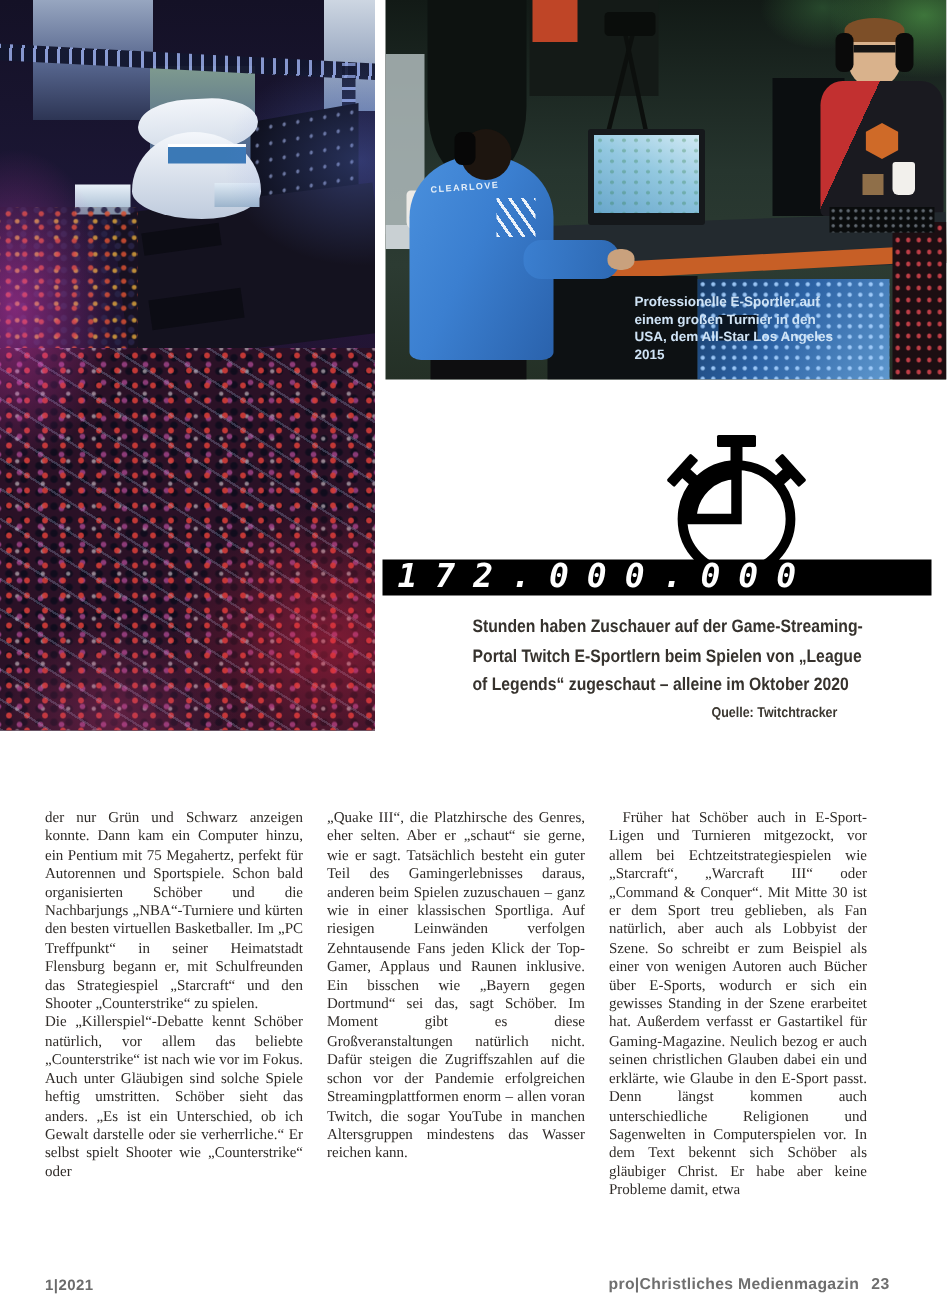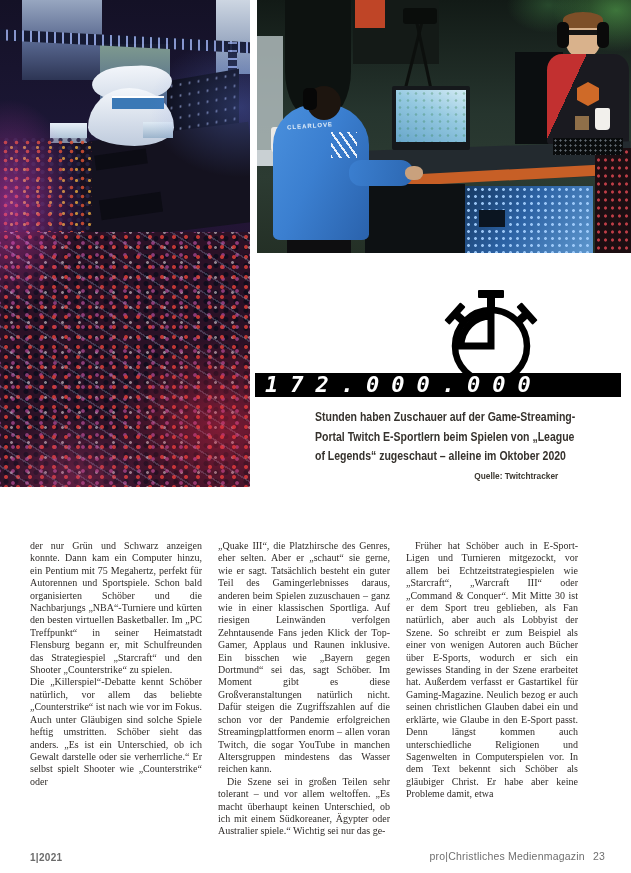--- a/index.html
+++ b/index.html
@@ -141,21 +141,21 @@
   .columns{left:30px;top:540px;width:548px;height:302px;display:flex;gap:16px;overflow:hidden;}
   .col{width:172px;box-sizing:border-box;}
   .body-text{font-family:"Liberation Serif",serif;font-size:10px;line-height:12.4px;
     text-align:justify;color:#2f2b28;margin:0;hyphens:auto;-webkit-hyphens:auto;}
   .indent{text-indent:9px;}
   .col-heading{font-family:"Liberation Sans",sans-serif;font-weight:700;font-size:13px;
     line-height:15.5px;color:#1d1b19;margin:13px 0 8px 0;}
 
   
   .footer-left{left:30px;top:852px;font-size:10px;font-weight:600;color:#6b6b6b;letter-spacing:.3px;}
-  .footer-right{right:26px;top:850px;font-size:10.5px;font-weight:400;color:#6f6f6f;letter-spacing:.2px;padding-left:32px;}
+  .footer-right{right:38px;top:850px;font-size:10.5px;font-weight:700;color:#6f6f6f;letter-spacing:.2px;padding-left:32px;}
   .footer-right span{margin-left:5px;}
   .footer-right span:first-child{margin-left:0;}
 </style>
 </head>
 <body>
 
 <div class="abs photo-left">
   <div class="ar-base"></div>
   <div class="ar-screen ar-s1"></div>
   <div class="ar-screen ar-s2"></div>
@@ -210,20 +210,21 @@
   <div class="tp-table-left"></div>
   <div class="tp-cup-left"></div>
   <div class="tp-stool"></div>
   <div class="tp-player-blue"></div>
   <div class="tp-head-blue"></div>
   <div class="tp-headset-blue"></div>
   <div class="tp-stripes"></div>
   <div class="jersey-text">CLEARLOVE</div>
   <div class="tp-arm"></div>
   <div class="tp-hand"></div>
+  <div class="photo-caption">Professionelle E-Sportler auf einem großen Turnier in den USA, dem All-Star Los Angeles 2015</div>
 </div>
 
 <svg class="abs stopwatch" viewBox="0 0 100 100">
   <g transform="rotate(-48 50 56)">
     <rect x="46" y="10" width="8" height="9" fill="#000"></rect>
     <rect x="38" y="4" width="24" height="7" rx="1" fill="#000"></rect>
   </g>
   <g transform="rotate(48 50 56)">
     <rect x="46" y="10" width="8" height="9" fill="#000"></rect>
     <rect x="38" y="4" width="24" height="7" rx="1" fill="#000"></rect>
@@ -241,21 +242,20 @@
   <div class="stat-source">Quelle: Twitchtracker</div>
 </div>
 
 <div class="abs columns">
   <div class="col">
     <p class="body-text">der nur Grün und Schwarz anzeigen konnte. Dann kam ein Computer hinzu, ein Pentium mit 75 Megahertz, perfekt für Autorennen und Sportspiele. Schon bald organisierten Schöber und die Nachbarjungs „NBA“-Turniere und kürten den besten virtuellen Basketballer. Im „PC Treffpunkt“ in seiner Heimatstadt Flensburg begann er, mit Schulfreunden das Strategiespiel „Starcraft“ und den Shooter „Counterstrike“ zu spielen.</p>
     <p class="body-text">Die „Killerspiel“-Debatte kennt Schöber natürlich, vor allem das beliebte „Counterstrike“ ist nach wie vor im Fokus. Auch unter Gläubigen sind solche Spiele heftig umstritten. Schöber sieht das anders. „Es ist ein Unterschied, ob ich Gewalt darstelle oder sie verherrliche.“ Er selbst spielt Shooter wie „Counterstrike“ oder</p>
   </div>
   <div class="col">
     <p class="body-text">„Quake III“, die Platzhirsche des Genres, eher selten. Aber er „schaut“ sie gerne, wie er sagt. Tatsächlich besteht ein guter Teil des Gamingerlebnisses daraus, anderen beim Spielen zuzuschauen – ganz wie in einer klassischen Sportliga. Auf riesigen Leinwänden verfolgen Zehntausende Fans jeden Klick der Top-Gamer, Applaus und Raunen inklusive. Ein bisschen wie „Bayern gegen Dortmund“ sei das, sagt Schöber. Im Moment gibt es diese Großveranstaltungen natürlich nicht. Dafür steigen die Zugriffszahlen auf die schon vor der Pandemie erfolgreichen Streamingplattformen enorm – allen voran Twitch, die sogar YouTube in manchen Altersgruppen mindestens das Wasser reichen kann.</p>
-    <p class="body-text indent">Die Szene sei in großen Teilen sehr tolerant – und vor allem weltoffen. „Es macht überhaupt keinen Unterschied, ob ich mit einem Südkoreaner, Ägypter oder Australier spiele.“ Wichtig sei nur das ge-</p>
   </div>
   <div class="col">
     <p class="body-text indent">Früher hat Schöber auch in E-Sport-Ligen und Turnieren mitgezockt, vor allem bei Echtzeitstrategiespielen wie „Starcraft“, „Warcraft III“ oder „Command &amp; Conquer“. Mit Mitte 30 ist er dem Sport treu geblieben, als Fan natürlich, aber auch als Lobbyist der Szene. So schreibt er zum Beispiel als einer von wenigen Autoren auch Bücher über E-Sports, wodurch er sich ein gewisses Standing in der Szene erarbeitet hat. Außerdem verfasst er Gastartikel für Gaming-Magazine. Neulich bezog er auch seinen christlichen Glauben dabei ein und erklärte, wie Glaube in den E-Sport passt. Denn längst kommen auch unterschiedliche Religionen und Sagenwelten in Computerspielen vor. In dem Text bekennt sich Schöber als gläubiger Christ. Er habe aber keine Probleme damit, etwa</p>
   </div>
 </div>
 
 <div class="abs footer-left">1|2021</div>
 <div class="abs footer-right">
   <span>pro|Christliches Medienmagazin</span>
   <span>23</span>

